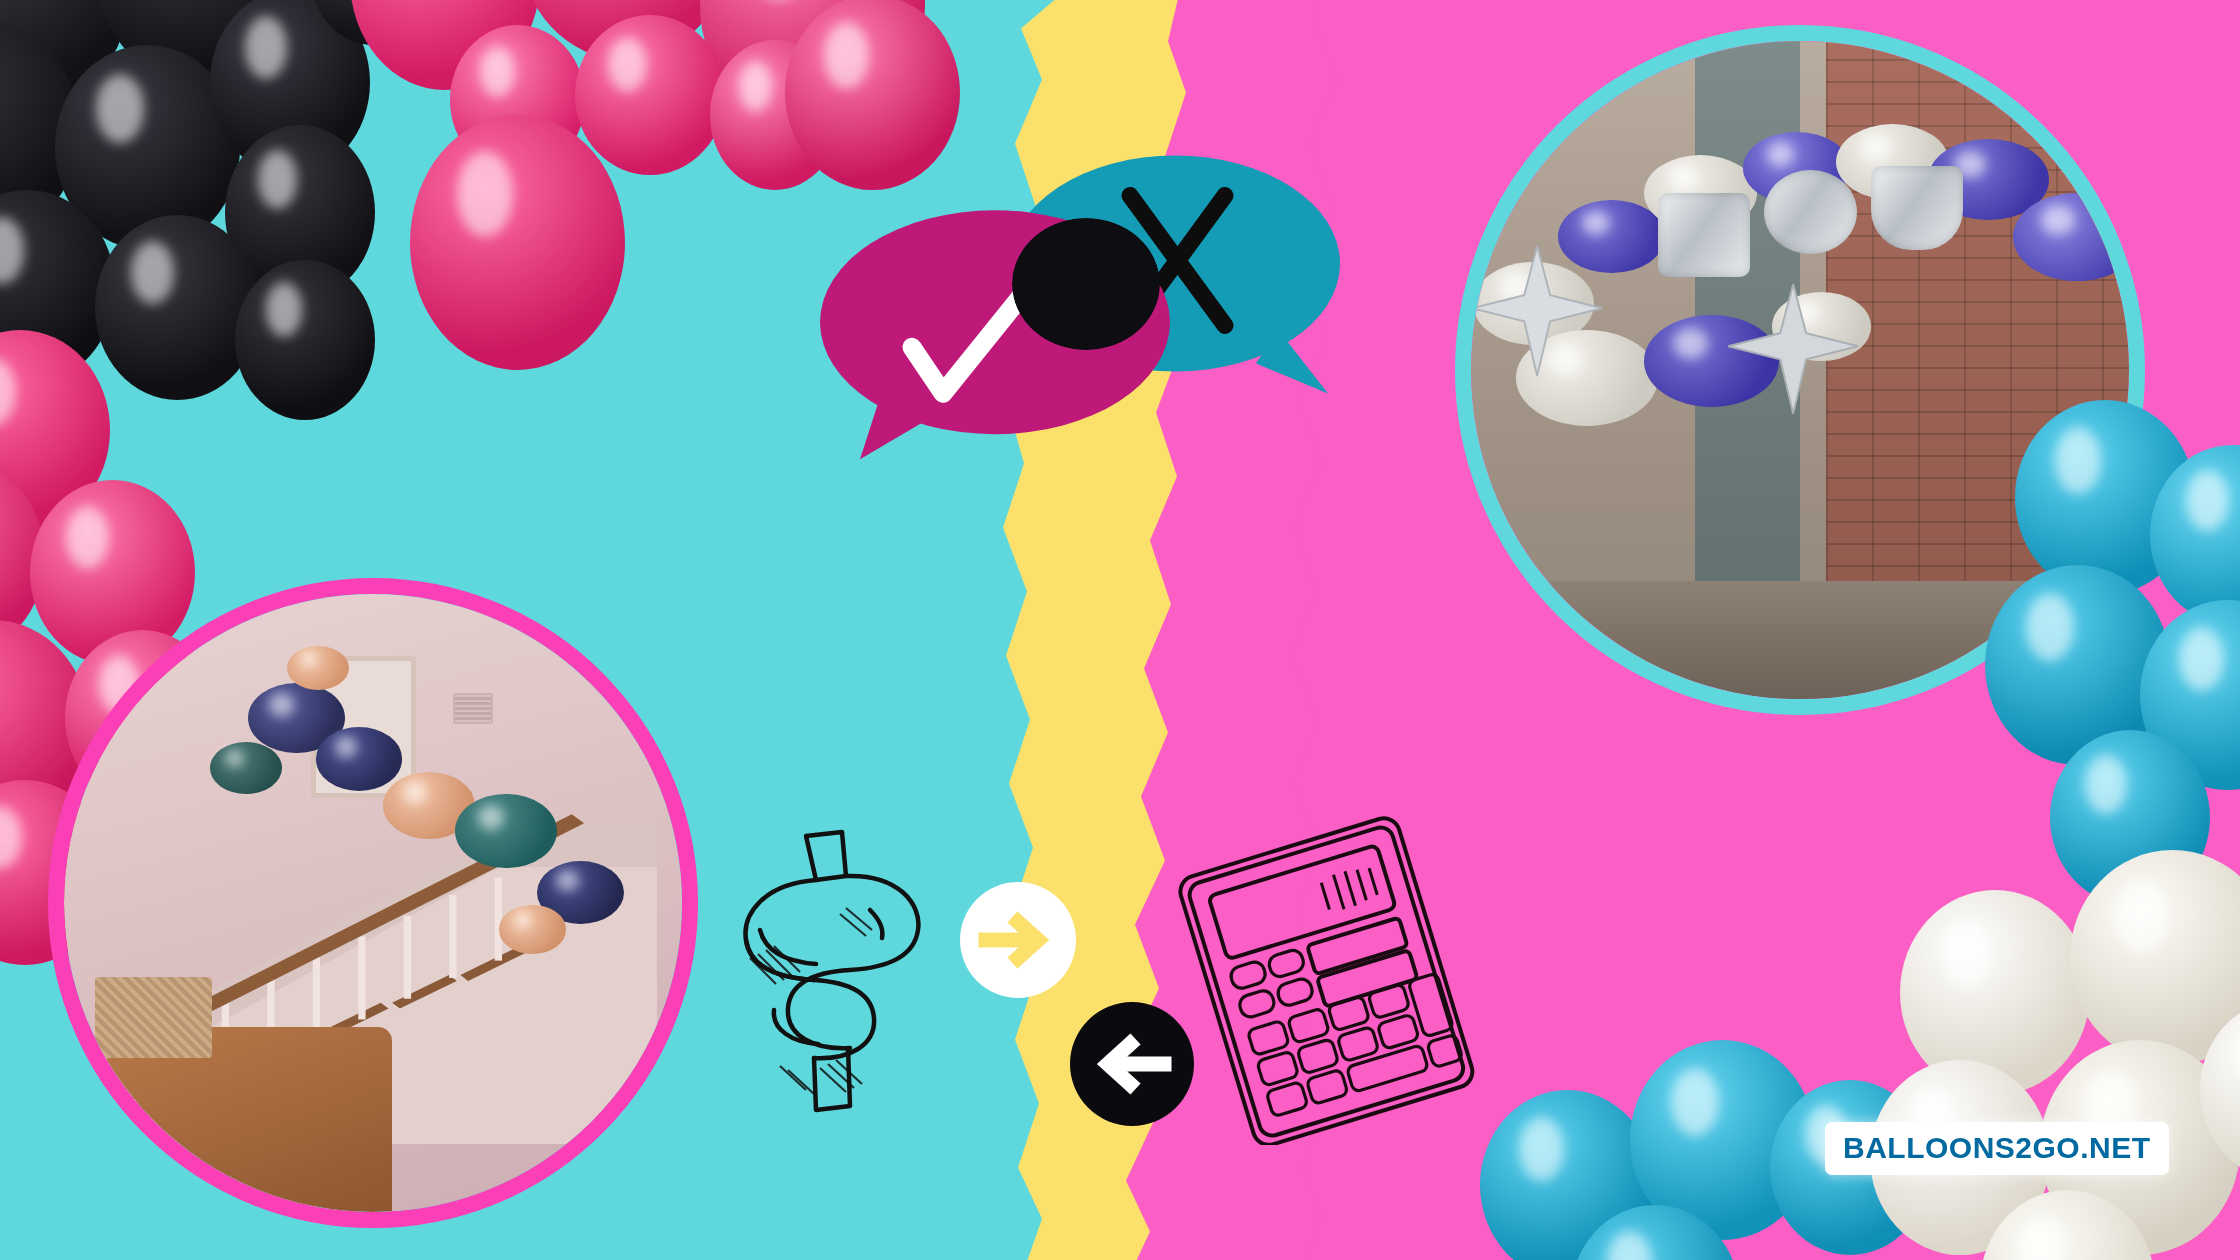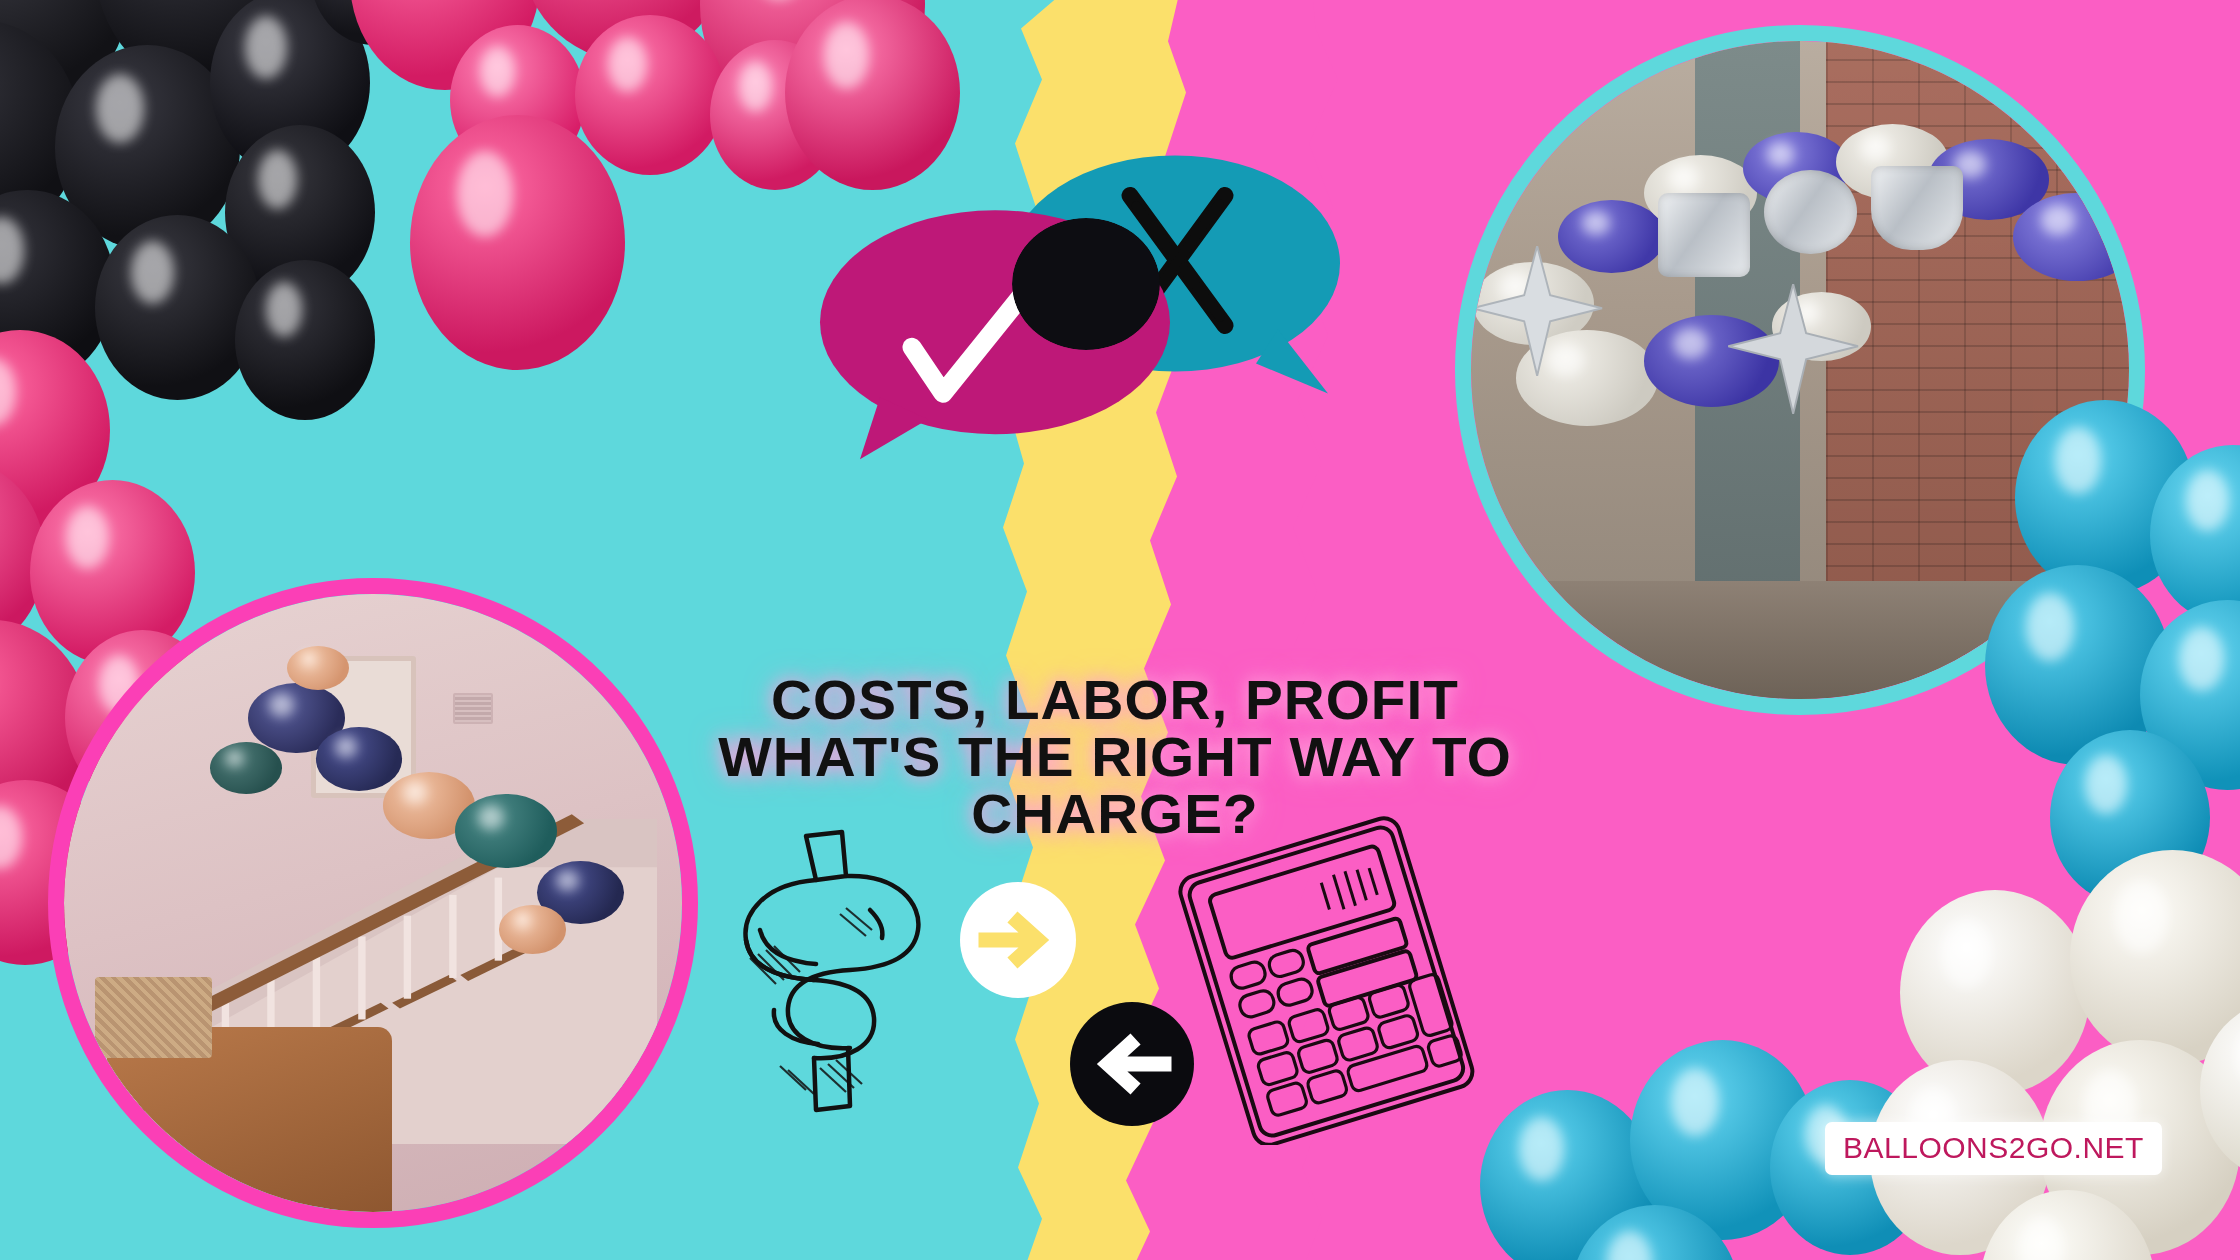--- a/index.html
+++ b/index.html
@@ -117,22 +117,22 @@
   
   #dollar-sketch{position:absolute;left:720px;top:818px;width:215px;height:320px;z-index:55;}
   #calculator-sketch{position:absolute;left:1168px;top:815px;width:320px;height:330px;z-index:55;}
   #arrow-right-btn{position:absolute;left:958px;top:880px;width:120px;height:120px;z-index:56;}
   #arrow-left-btn{position:absolute;left:1068px;top:1000px;width:128px;height:128px;z-index:56;}
 
   
   #watermark{position:absolute;left:1825px;top:1122px;z-index:90;
     background:#fff;border-radius:7px;padding:9px 18px 10px 18px;
     box-shadow:0 0 14px rgba(255,255,255,.6);}
-  #watermark span{font-family:"Liberation Sans", sans-serif;font-weight:400;
-    font-size:30px;letter-spacing:.5px;color:#be185d;white-space:nowrap;}
+  #watermark span{font-family:"Liberation Sans", sans-serif;font-weight:700;
+    font-size:30px;letter-spacing:.5px;color:#0369a1;white-space:nowrap;}
 </style>
 </head>
 <body>
 
 <div id="stage">
 
   <div class="band band-cyan"></div>
   <div class="band band-pink"></div>
   <div class="pinkedge"></div>
   <div class="band-yellow band" style="position:absolute;"></div>
@@ -299,25 +299,20 @@
         <line x1="209" y1="50" x2="126" y2="166" stroke-width="9"></line>
       </g>
     </svg>
   </div>
 
   <div style="position:absolute;left:1012px;top:218px;width:148px;height:132px;z-index:41;
               background:#0d0d12;border-radius:50%;
               clip-path:ellipse(74px 66px at 50% 50%);"></div>
 
 
-  <div id="subtitle-block">
-    <div class="sub-line">COSTS, LABOR, PROFIT</div>
-    <div class="sub-line">WHAT'S THE RIGHT WAY TO</div>
-    <div class="sub-line">CHARGE?</div>
-  </div>
 
   <svg id="dollar-sketch" viewBox="0 0 215 320">
     <g fill="none" stroke="#111" stroke-width="4.5" stroke-linejoin="round" stroke-linecap="round">
       <path d="M86,18 L122,14 L126,58 L96,62 Z"></path>
       <path d="M126,58 C178,56 202,86 198,112 C194,140 164,150 130,152
                C96,154 70,164 68,190 C66,218 94,232 130,230"></path>
       <path d="M96,62 C44,66 22,96 26,122 C30,150 60,160 94,162
                C128,164 152,174 154,200 C156,228 128,242 94,240"></path>
       <path d="M94,240 L96,292 L130,288 L128,230"></path>
       <path d="M26,122 C30,150 60,160 94,162"></path>

